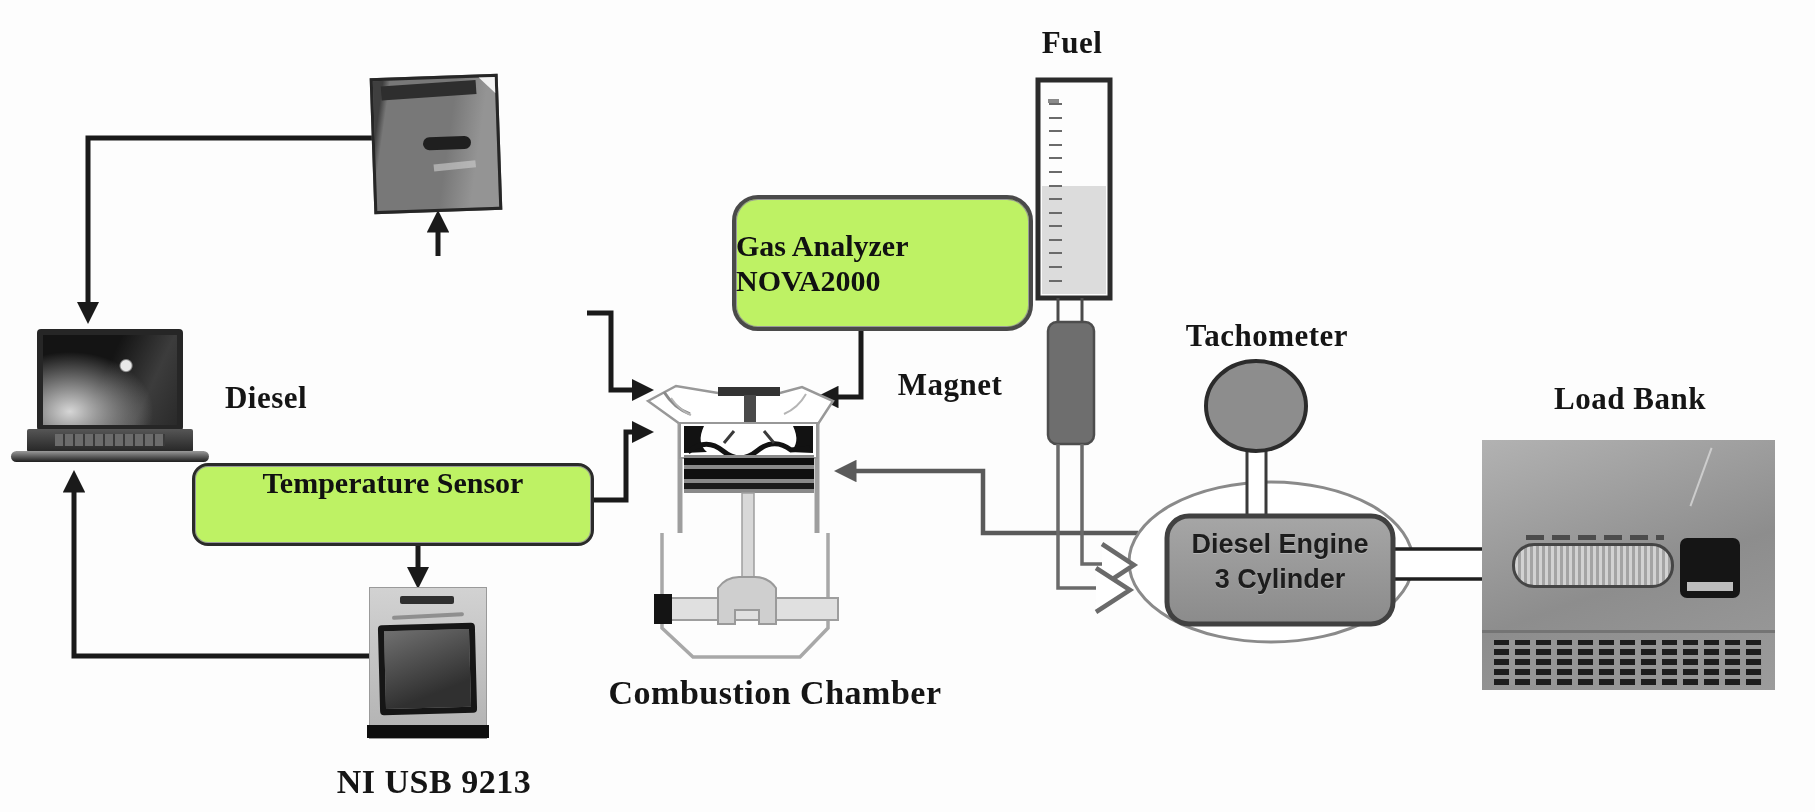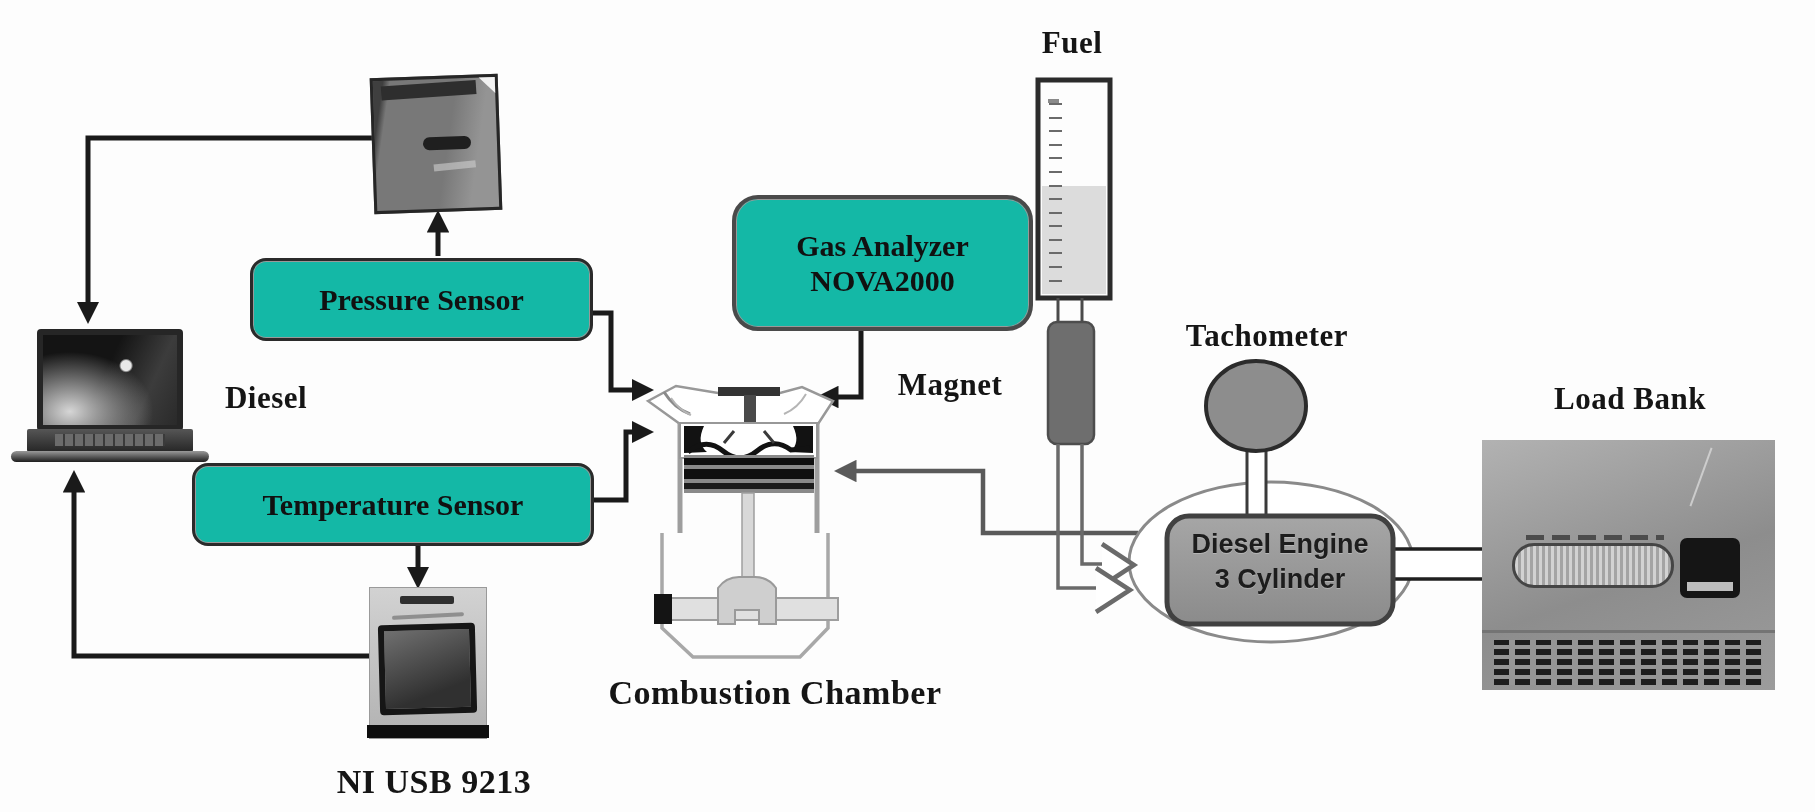--- a/index.html
+++ b/index.html
@@ -3,22 +3,22 @@
 <meta charset="utf-8">
 <style>
   html,body{margin:0;padding:0;background:#ffffff;}
   #stage{position:relative;width:1815px;height:812px;background:#fdfdfd;overflow:hidden;
          font-family:"Liberation Serif", serif;}
   
   .abs{position:absolute;}
   .flabel{position:absolute;transform:translateX(-50%);font-weight:bold;font-size:31px;
           color:#151515;white-space:nowrap;letter-spacing:.5px;}
   .flabel.big{font-size:34px;}
-  .node-box{position:absolute;background:#14b8a6;border:3px solid #2a2a2a;border-radius:16px;
-            display:flex;align-items:center;justify-content:center;
+  .node-box{position:absolute;background:#bef264;border:3px solid #2a2a2a;border-radius:16px;
+            display:flex;align-items:flex-start;justify-content:center;
             font-weight:bold;font-size:30px;color:#111;box-shadow:0 0 0 1px #999 inset;}
   #box-gas{border-radius:26px;border-width:4px;border-color:#4a4a4a;flex-direction:column;line-height:1.18;}
   
   #laptop{left:23px;top:329px;width:172px;height:133px;}
   .lap-screen{position:absolute;left:14px;top:0;width:146px;height:102px;background:#262626;
               border-radius:4px;padding:6px;box-sizing:border-box;}
   .lap-display{width:100%;height:100%;background:
       radial-gradient(circle at 62% 34%, #e8e8e8 0 5px, rgba(0,0,0,0) 7px),
       radial-gradient(ellipse at 20% 85%, #d6d6d6, rgba(90,90,90,0) 55%),
       linear-gradient(115deg,#141414 45%,#3c3c3c 75%,#2a2a2a);}
@@ -228,23 +228,20 @@
     <div class="lb-scratch"></div>
     <div class="lb-caption"></div>
     <div class="lb-screen"></div>
     <div class="lb-switch">
       <div class="lb-switch-bar"></div>
     </div>
     <div class="lb-divider"></div>
     <div class="lb-grille"></div>
   </div>
 
-  <div class="node-box" id="box-pressure" style="left:250px;top:258px;width:337px;height:77px;">
-    <span>Pressure Sensor</span>
-  </div>
   <div class="node-box" id="box-temperature" style="left:192px;top:463px;width:396px;height:77px;">
     <span>Temperature Sensor</span>
   </div>
   <div class="node-box" id="box-gas" style="left:732px;top:195px;width:293px;height:128px;">
     <span>Gas Analyzer</span>
     <span>NOVA2000</span>
   </div>
 
   <div class="flabel" style="left:266px;top:380px;">Diesel</div>
   <div class="flabel big" style="left:434px;top:763px;">NI USB 9213</div>

